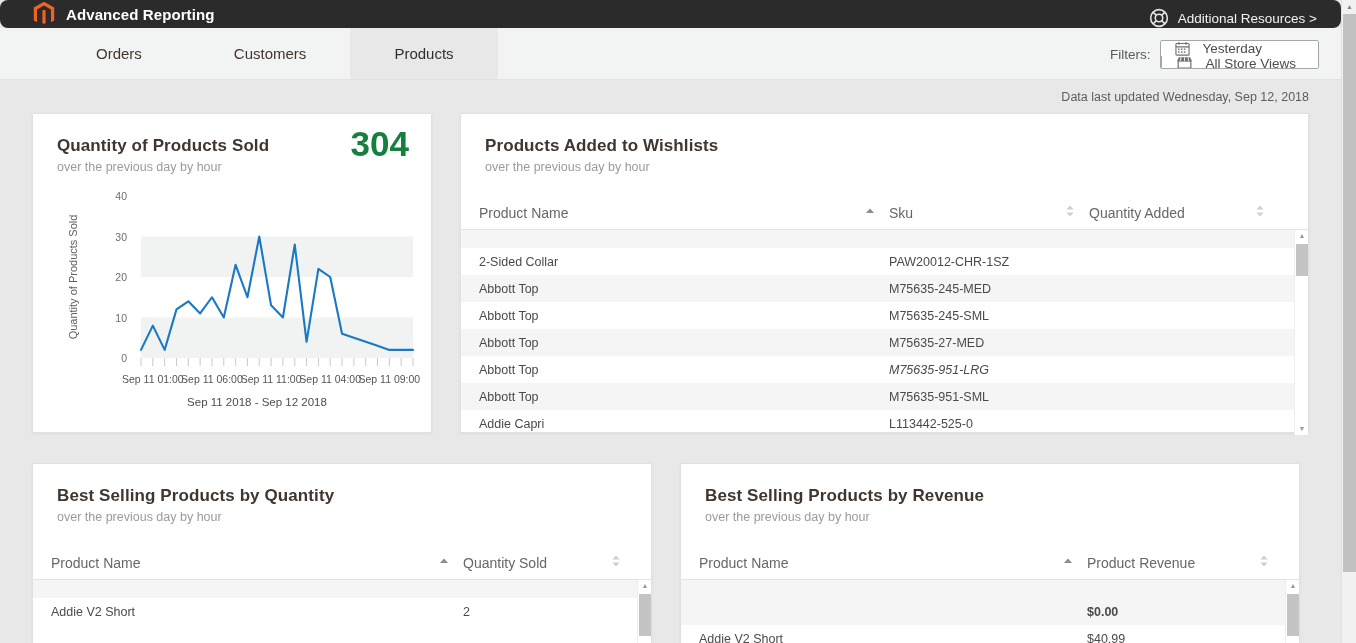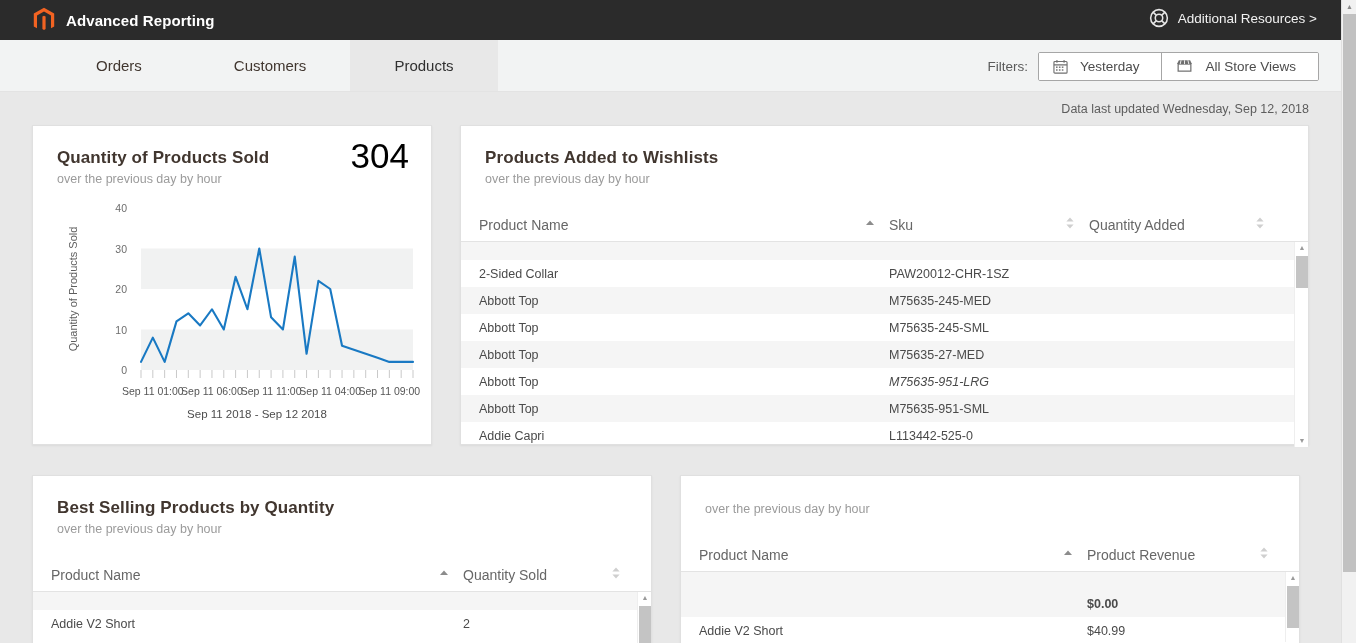--- a/index.html
+++ b/index.html
@@ -29,24 +29,25 @@
   #page-scrollbar .sb-arrow {
     position: absolute; left: 0; width: 15px; height: 14px;
     color: #8a8a8a; font-size: 7px; line-height: 14px; text-align: center;
   }
   #page-scrollbar .sb-arrow.up { top: 0; }
 
   #viewport { position: relative; width: 1341px; height: 643px; overflow: hidden; }
 
   
   .topbar {
-    height: 40px; background: #2b2b2b;
+    height: 28px; background: #2b2b2b;
     display: flex; align-items: center;
     padding: 0 0 0 32px;
     position: relative;
+    border-radius: 8px;
   }
   .brand { display: flex; align-items: center; gap: 10px; }
   .brand .logo { width: 24px; height: 26px; display: block; }
   .brand .brand-title {
     color: #fff; font-size: 15px; font-weight: bold; letter-spacing: .1px;
   }
   .resources {
     position: absolute; right: 24px; top: 0; height: 36px;
     display: flex; align-items: center; gap: 9px;
     color: #f2f2f2; font-size: 13.5px; cursor: pointer;
@@ -67,21 +68,21 @@
   .tab:first-child { padding-left: 96px; padding-right: 48px; }
   .tab.active { background: #e8e8e8; color: #303030; }
 
   .filters {
     position: absolute; right: 22px; top: 0; height: 52px;
     display: flex; align-items: center; gap: 10px;
   }
   .filters-label { font-size: 13.5px; color: #5a5a5a; }
   .filter-group {
     display: flex; border: 1px solid #a6a6a6; background: #fff;
-    border-radius: 2px; height: 29px; overflow: hidden;
+    border-radius: 2px; height: 29px; overflow: hidden; flex-direction: column;
   }
   .filter-btn {
     display: flex; align-items: center; gap: 12px;
     padding: 0 22px 0 14px; font-size: 13.5px; color: #4c4c4c;
     cursor: pointer; background: #fff;
   }
   .filter-btn + .filter-btn { border-left: 1px solid #a6a6a6; }
   .filter-btn svg { display: block; }
 
   
@@ -97,21 +98,21 @@
   .row { display: flex; gap: 28px; }
   .card {
     background: #fff; border: 1px solid #e0e0e0;
     box-shadow: 0 1px 2px rgba(0,0,0,.06);
   }
   .card-head { padding: 22px 24px 0 24px; position: relative; }
   .card-title { font-size: 17px; font-weight: bold; color: #41362f; letter-spacing: .1px; }
   .card-sub { font-size: 12.5px; color: #9b9b9b; margin-top: 4px; }
   .bignum {
     position: absolute; right: 22px; top: 12px;
-    font-size: 35px; color: #000000; font-weight: normal; line-height: 1;
+    font-size: 35px; color: #15803d; font-weight: bold; line-height: 1;
   }
 
   
   .chart-card { width: 400px; height: 320px; }
   .chart-wrap { padding: 4px 0 0 0; }
 
   
   .table-head {
     display: flex; align-items: center;
     padding: 0 10px 0 18px; margin-top: 22px;
@@ -397,20 +398,21 @@
             </div>
           <div class="tbl-sb">
             <span class="arw up">▲</span>
             <div class="thumb" style="top:14px;height:42px"></div>
           </div>
         </div>
       </div>
 
       <div class="card bsr-card">
         <div class="card-head">
+          <div class="card-title">Best Selling Products by Revenue</div>
           <div class="card-sub">over the previous day by hour</div>
         </div>
         <div class="table-head">
           <div class="th" style="width:388px">
             <span>Product Name</span>
             <span class="sorticon">
               <svg width="10" height="12" viewBox="0 0 10 12">
                   <path d="M5 2.5 L9 7 L1 7 Z" fill="#8c8c8c"></path>
                 </svg>
             </span>

